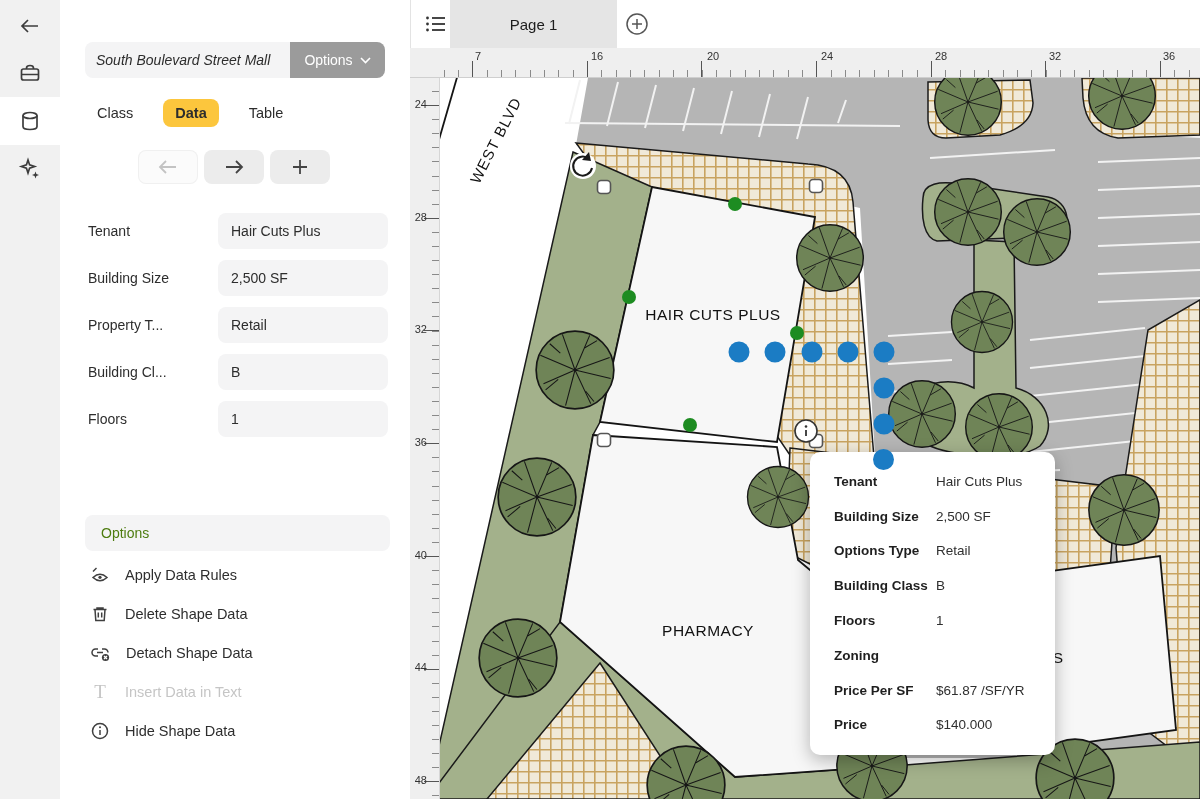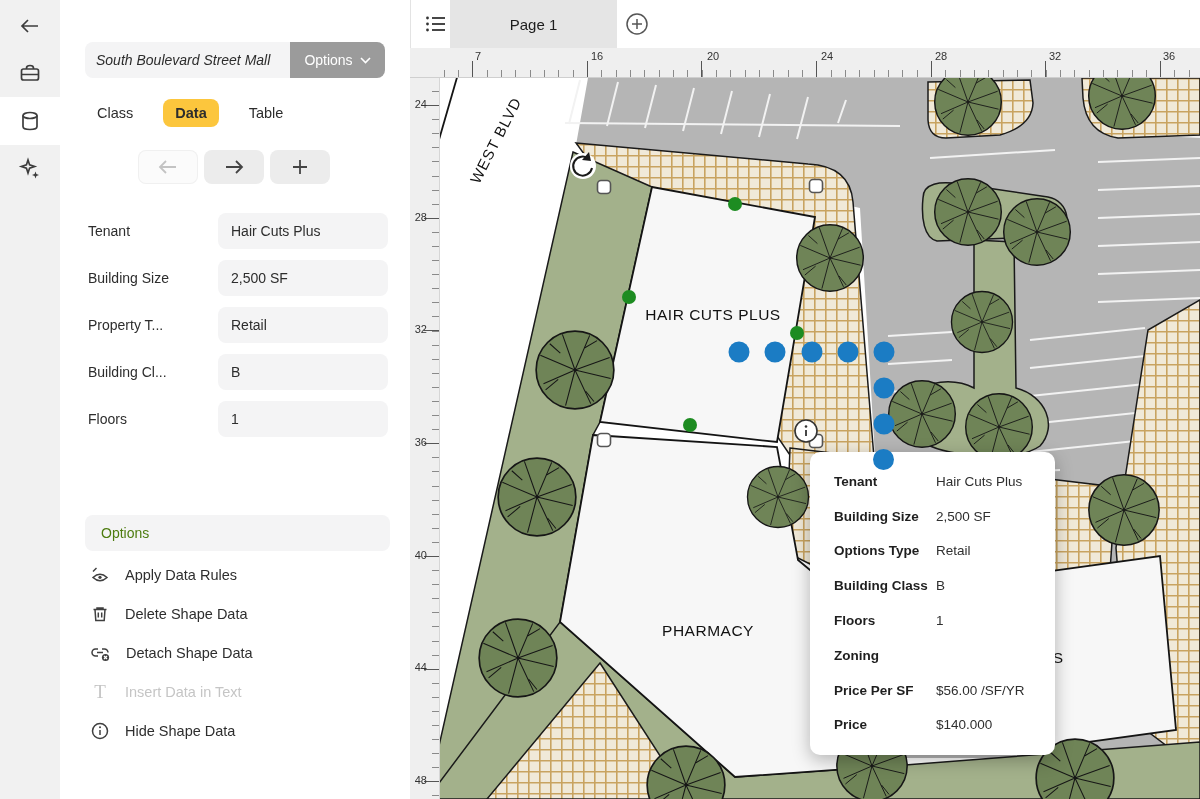--- a/index.html
+++ b/index.html
@@ -401,21 +401,21 @@
     <div class="tt-row">
         <span class="tt-label">Floors</span>
         <span class="tt-value">1</span>
       </div>
     <div class="tt-row">
         <span class="tt-label">Zoning</span>
         <span class="tt-value"></span>
       </div>
     <div class="tt-row">
         <span class="tt-label">Price Per SF</span>
-        <span class="tt-value">$56.00 /SF/YR</span>
+        <span class="tt-value">$61.87 /SF/YR</span>
       </div>
     <div class="tt-row">
         <span class="tt-label">Price</span>
         <span class="tt-value">$140.000</span>
       </div>
   </div>
   <div id="tooltip-dot"></div>
 </div>
 
 </body></html>

